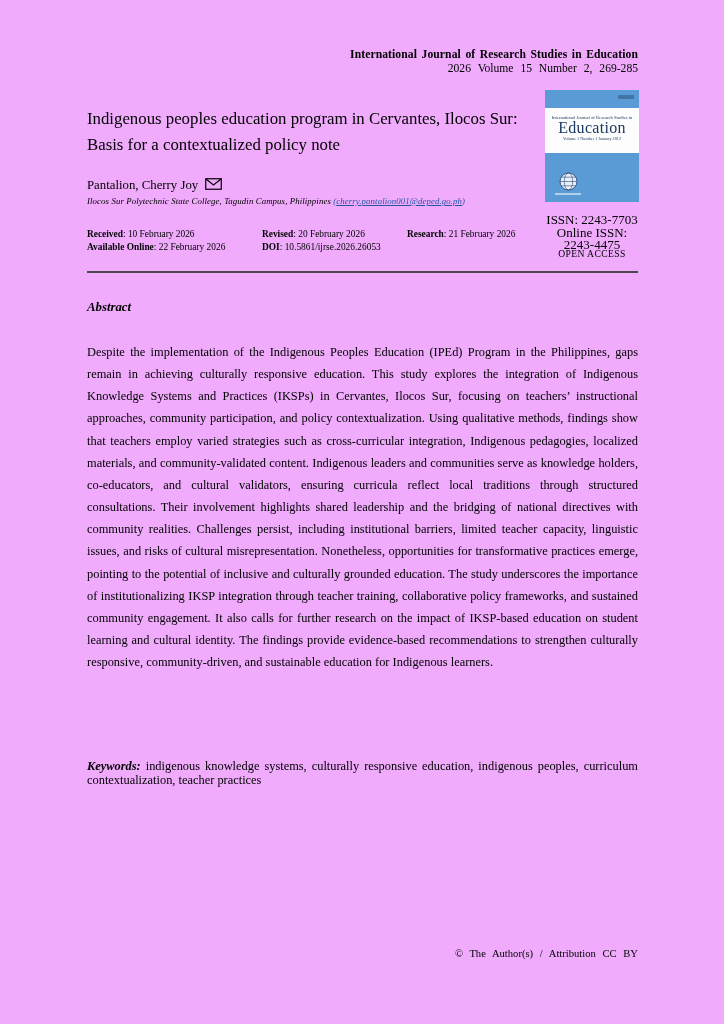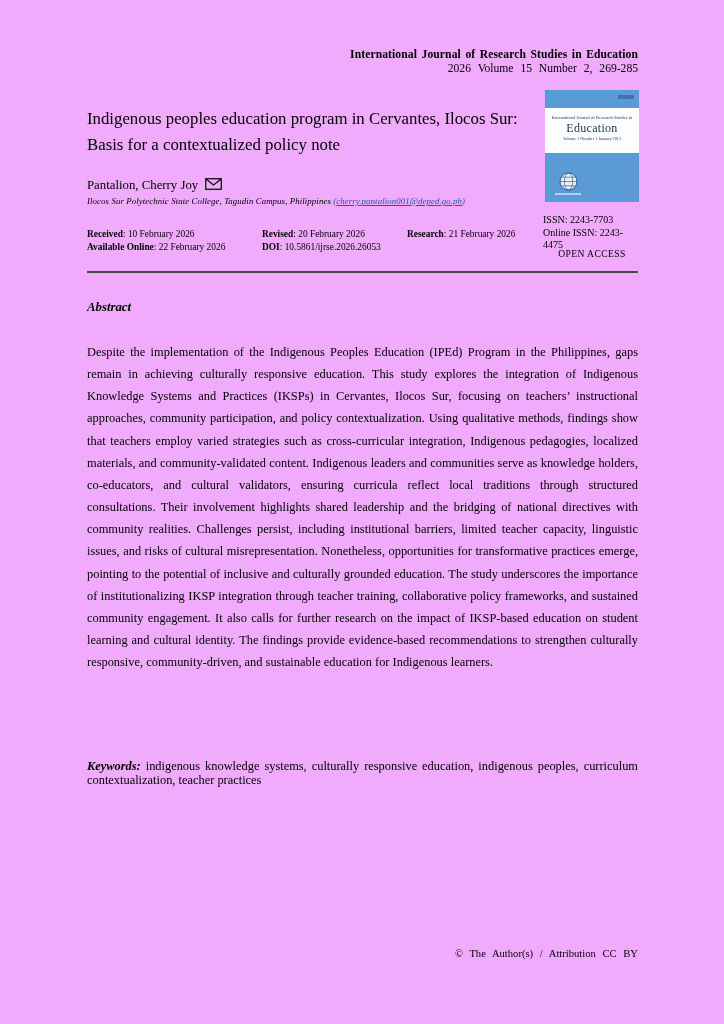--- a/index.html
+++ b/index.html
@@ -35,26 +35,26 @@
   .meta-cell-1{width:175px;}
   .meta-cell-2{width:145px;}
   .meta-cell-3{flex:1;}
   .meta-label{font-weight:bold;margin-top:48px;}
   .meta-label::after{content:": ";font-weight:normal;}
   
   .cover{position:absolute;left:545px;top:90px;width:94px;height:112px;background:var(--cover-blue);}
   .cover-mark{position:absolute;top:5px;right:5px;width:16px;height:4px;background:rgba(20,40,90,0.35);}
   .cover-white{position:absolute;top:18px;left:0;right:0;height:45px;background:#fdfdfd;text-align:center;color:var(--cover-text);}
   .cover-series{font-size:5px;line-height:7px;padding-top:6px;white-space:nowrap;transform:scale(0.92);}
-  .cover-title{font-size:12px;line-height:14px;letter-spacing:0.3px;}
+  .cover-title{font-size:16px;line-height:14px;letter-spacing:0.3px;}
   .cover-volume{font-size:4.6px;line-height:8px;white-space:nowrap;transform:scale(0.92);}
   .globe{position:absolute;left:12px;top:80px;}
   .globe-caption{position:absolute;left:10px;top:103px;width:26px;height:2px;background:rgba(255,255,255,0.55);}
   
-  .issn-block{position:absolute;left:543px;top:214px;width:98px;font-size:10px;line-height:12.6px;}
+  .issn-block{position:absolute;left:543px;top:214px;width:98px;text-align:center;font-size:13px;line-height:12.6px;}
   .open-access{position:absolute;left:543px;top:248px;width:98px;text-align:center;font-size:9.6px;letter-spacing:0.4px;}
   
   .rule{position:absolute;left:87px;top:271px;width:551px;height:2px;background:#4a4a4a;}
   
   .abstract-heading{position:absolute;left:87px;top:300px;font-size:12.8px;font-weight:bold;font-style:italic;}
   .abstract-body{position:absolute;left:87px;top:341px;width:551px;font-size:12.4px;line-height:22.15px;text-align:justify;}
   
   .keywords{position:absolute;left:87px;top:759px;width:551px;font-size:12.4px;line-height:14px;text-align:justify;}
   .kw-label{font-weight:bold;font-style:italic;}
   

